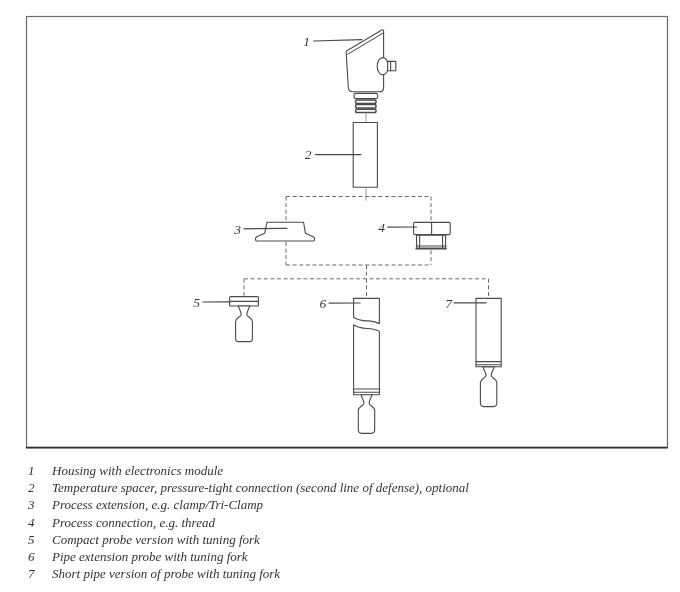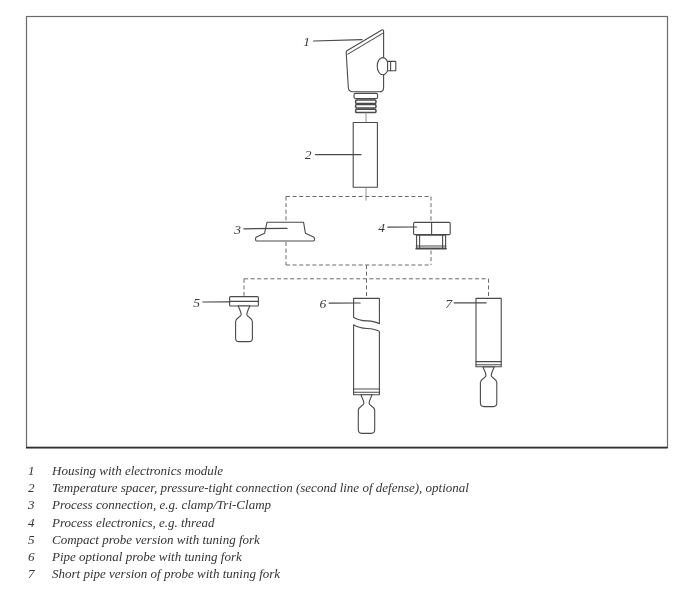--- a/index.html
+++ b/index.html
@@ -130,31 +130,31 @@
   <div class="legend-row">
     <span class="num">1</span>
     <span class="txt">Housing with electronics module</span>
   </div>
   <div class="legend-row">
     <span class="num">2</span>
     <span class="txt">Temperature spacer, pressure-tight connection (second line of defense), optional</span>
   </div>
   <div class="legend-row">
     <span class="num">3</span>
-    <span class="txt">Process connection, e.g. clamp/Tri-Clamp</span>
+    <span class="txt">Process extension, e.g. clamp/Tri-Clamp</span>
   </div>
   <div class="legend-row">
     <span class="num">4</span>
-    <span class="txt">Process electronics, e.g. thread</span>
+    <span class="txt">Process connection, e.g. thread</span>
   </div>
   <div class="legend-row">
     <span class="num">5</span>
     <span class="txt">Compact probe version with tuning fork</span>
   </div>
   <div class="legend-row">
     <span class="num">6</span>
-    <span class="txt">Pipe optional probe with tuning fork</span>
+    <span class="txt">Pipe extension probe with tuning fork</span>
   </div>
   <div class="legend-row">
     <span class="num">7</span>
     <span class="txt">Short pipe version of probe with tuning fork</span>
   </div>
 </div>
 
 </body></html>

